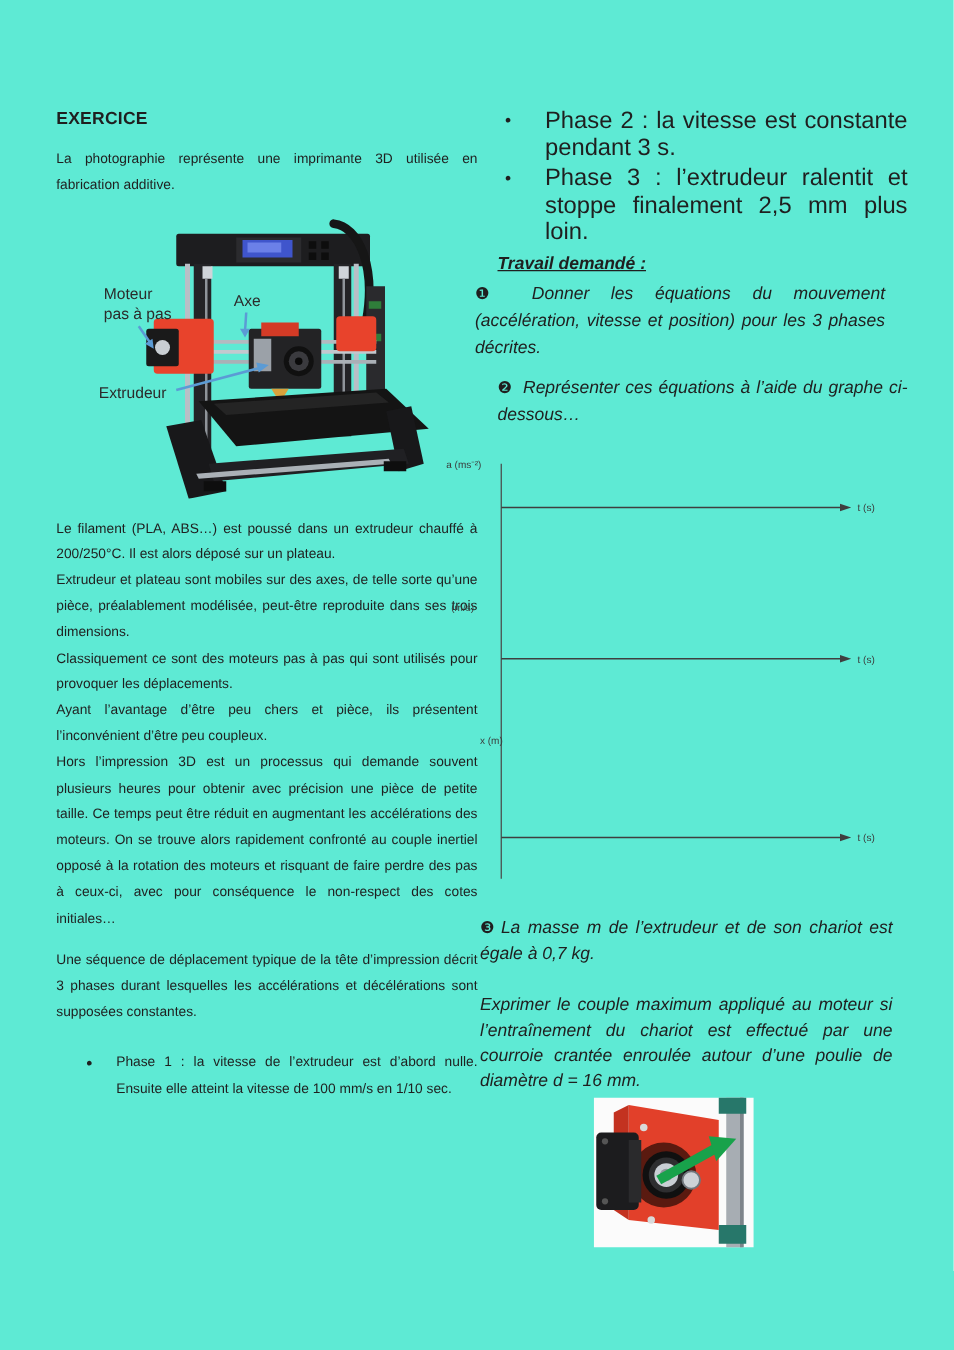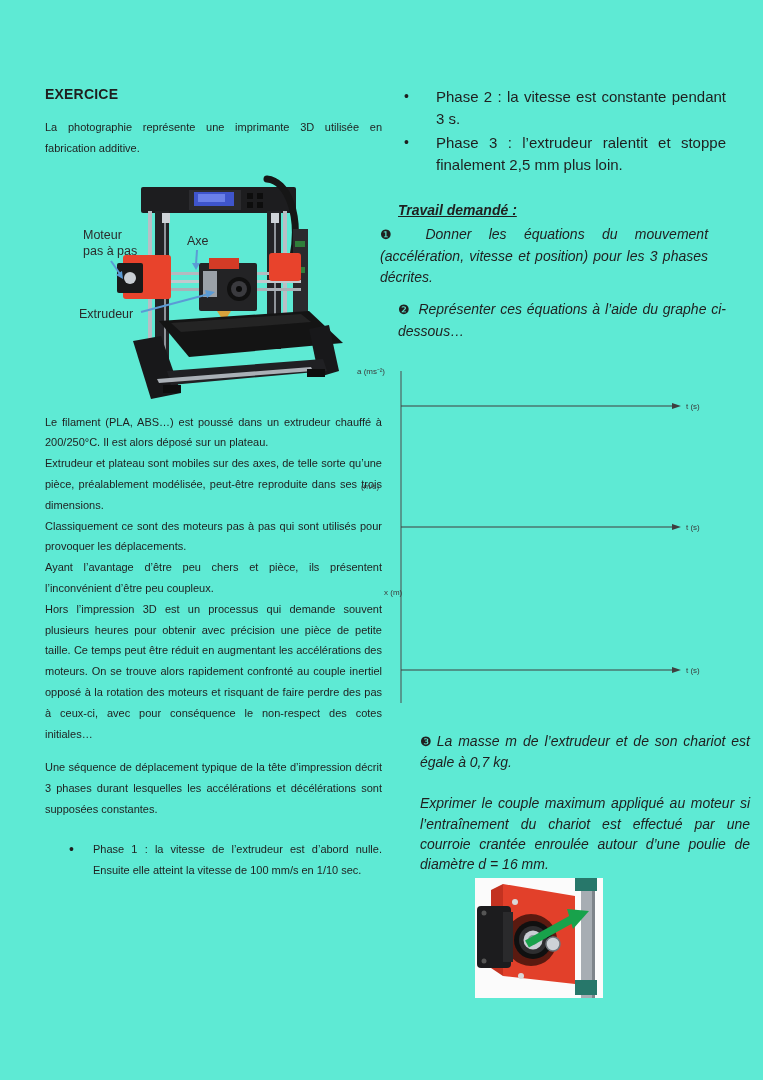--- a/index.html
+++ b/index.html
@@ -14,27 +14,27 @@
   .intro{margin-bottom:8px;}
   .figure-printer{margin:4px 0 9px 26px;width:282px;height:228px;}
   .gap-top{margin-top:13px;}
   ul.phase-list{list-style:none;margin:19px 0 0 0;padding:0;}
   li.phase{position:relative;padding-left:48px;font-size:11px;line-height:20.8px;text-align:justify;}
   li.phase::before{content:"\2022";position:absolute;left:24px;top:0;font-size:14px;}
   
   .abs{position:absolute;}
   .r-bullets{left:398px;top:86px;width:328px;}
   ul.r-list{list-style:none;margin:0;padding:0;}
-  ul.r-list li{position:relative;padding-left:38px;font-size:15px;line-height:21.5px;text-align:justify;margin-bottom:3px;}
+  ul.r-list li{position:relative;padding-left:38px;font-size:19px;line-height:21.5px;text-align:justify;margin-bottom:3px;}
   ul.r-list li::before{content:"\2022";position:absolute;left:6px;top:0;font-size:14px;}
   .work-heading{left:398px;top:202px;font-size:14px;font-style:italic;text-decoration:underline;margin:0;font-weight:bold;}
   .question{font-style:italic;font-size:14px;line-height:21.5px;text-align:justify;margin:0;}
   .q1{left:380px;top:224px;width:328px;}
   .q2{left:398px;top:299px;width:328px;}
-  .q3{left:420px;top:731px;width:330px;line-height:20.4px;}
+  .q3{left:384px;top:731px;width:330px;line-height:20.4px;}
   .q-num{font-style:normal;font-size:13px;margin-right:3px;}
   .graph-wrap{left:350px;top:358px;width:372px;height:356px;}
   .photo-wrap{left:475px;top:878px;width:128px;height:120px;}
   svg text.fig-label{font-family:"Liberation Sans",sans-serif;font-size:12.5px;fill:#2b2b2b;}
   svg text.axis-label{font-family:"Liberation Sans",sans-serif;font-size:8px;fill:#3a3a3a;}
 </style>
 </head>
 <body>
 
 <div class="page">

